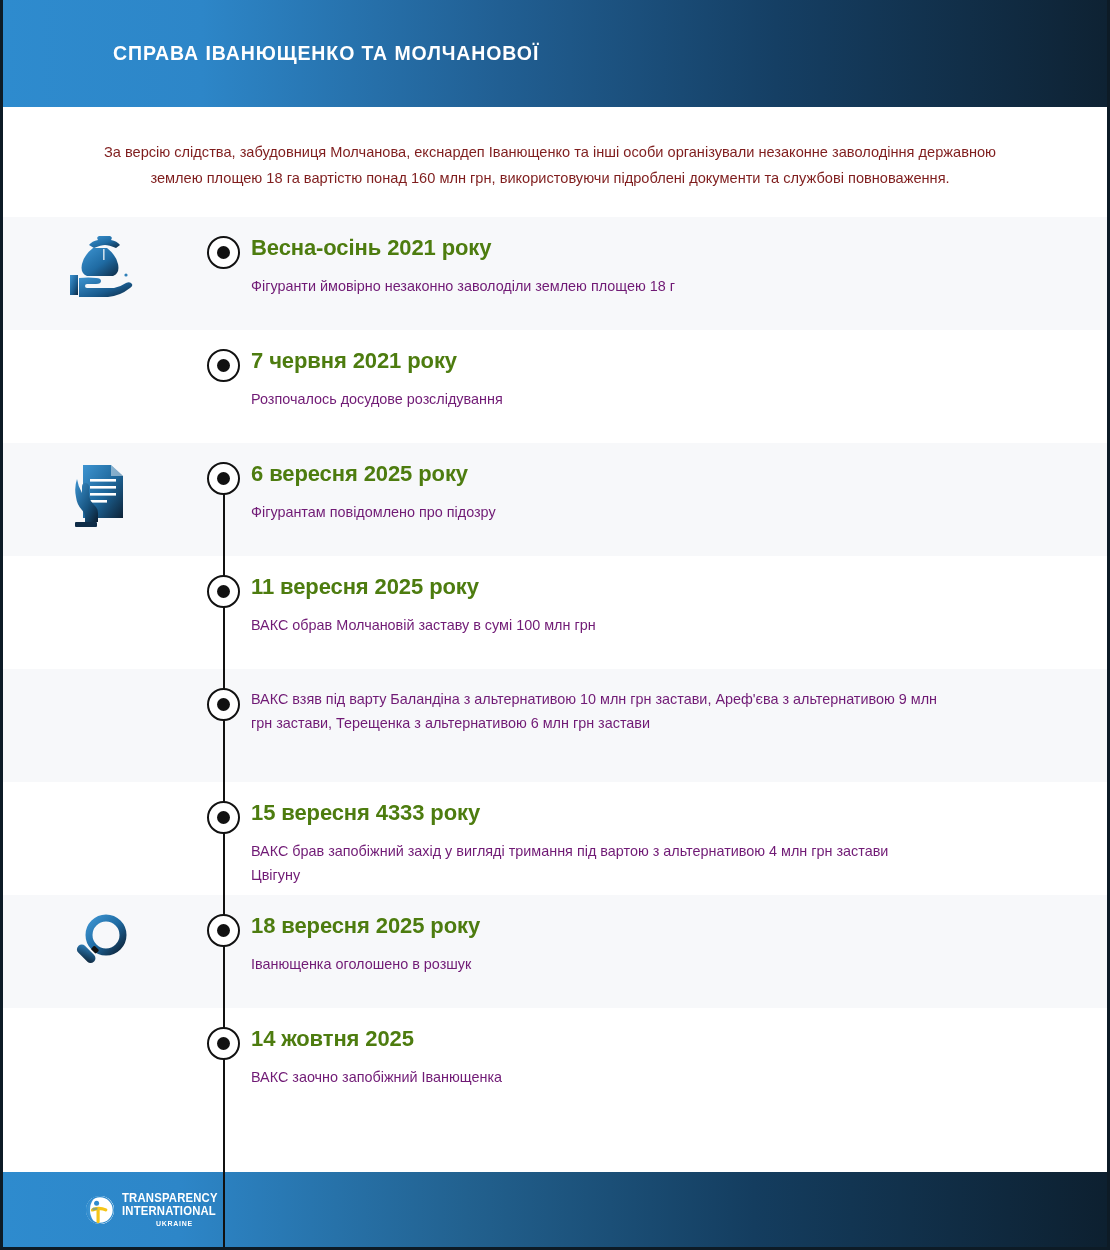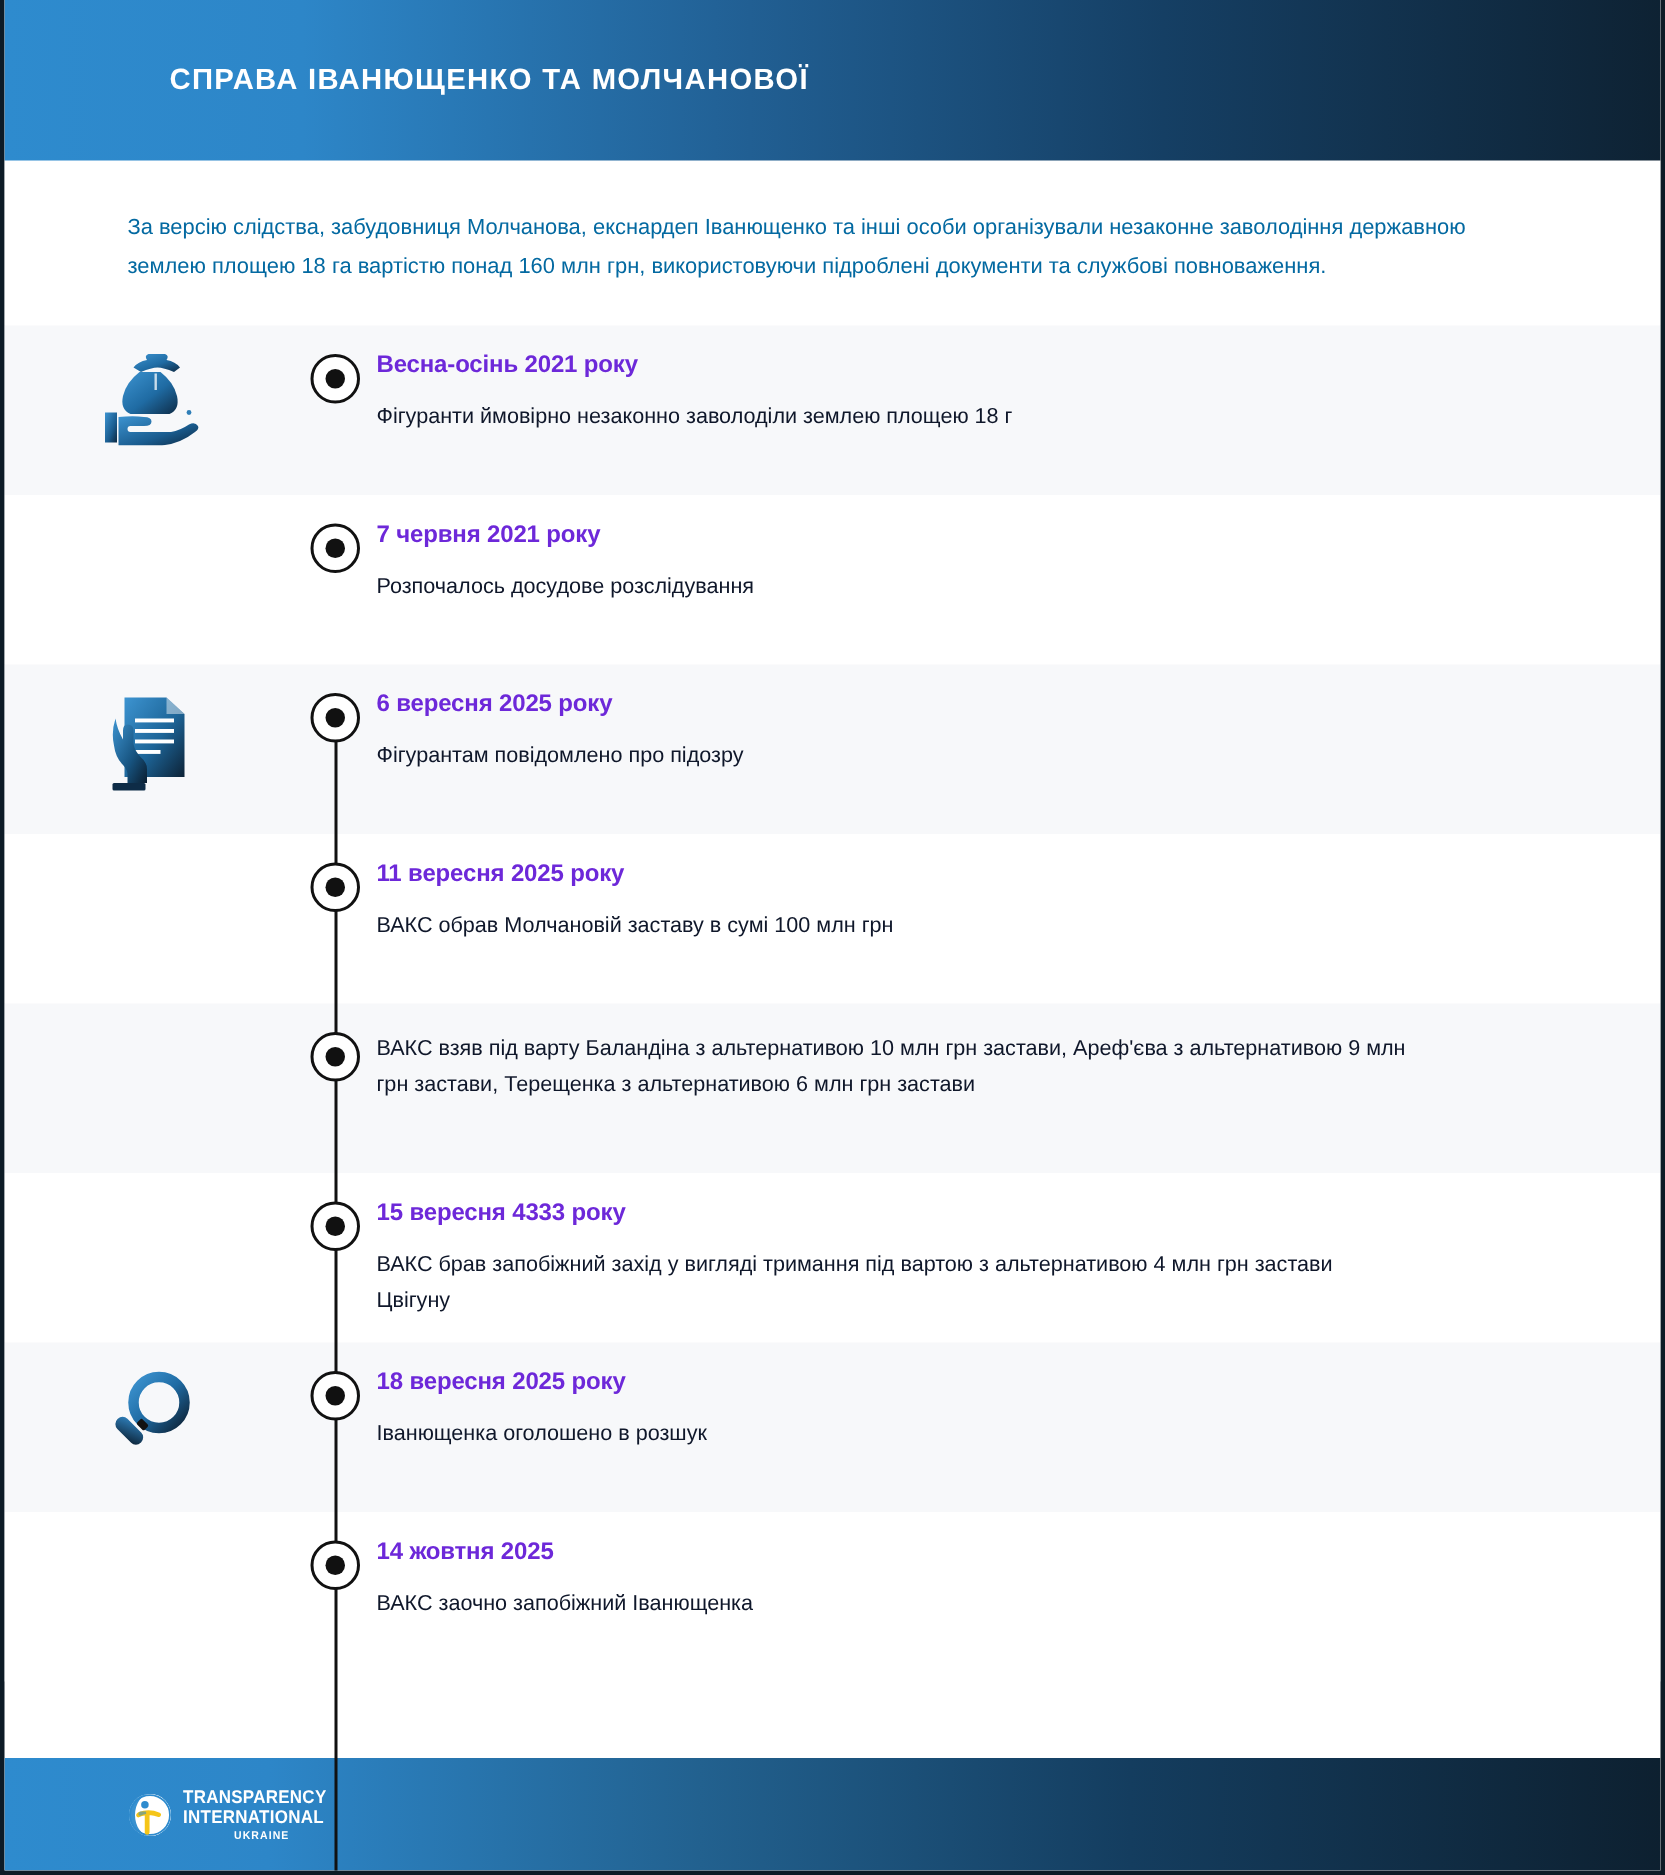--- a/index.html
+++ b/index.html
@@ -38,24 +38,25 @@
     text-transform:uppercase;
     white-space:nowrap;
   }
 
   
   .intro {
     padding:33px 82px 26px 82px;
     background:#ffffff;
   }
   .intro-text {
-    color:#0369a1;
+    color:#7f1d1d;
     font-size:14.6px;
     line-height:25.5px;
     max-width:930px;
+    text-align:center;
   }
 
   
   .timeline {
     position:relative;
   }
 
   .t-row {
     position:relative;
     display:flex;
@@ -116,30 +117,30 @@
     background:#111111;
   }
 
   .t-body {
     flex:1 1 auto;
     padding-top:18px;
     padding-right:90px;
     z-index:2;
   }
   .t-date {
-    font-size:16px;
+    font-size:22px;
     font-weight:bold;
-    color:#6d28d9;
+    color:#4d7c0f;
     letter-spacing:-0.1px;
     margin-bottom:13px;
   }
   .t-desc {
     font-size:14.4px;
     line-height:24px;
-    color:#0f172a;
+    color:#701a75;
     max-width:690px;
   }
 
   
   .footer {
     position:absolute;
     left:0; right:0; bottom:0;
     height:75px;
     background:linear-gradient(90deg,#2e8bce 0%, #2d86c8 16%, #22618f 42%, #143d5f 68%, #0d2030 100%);
     display:flex;

